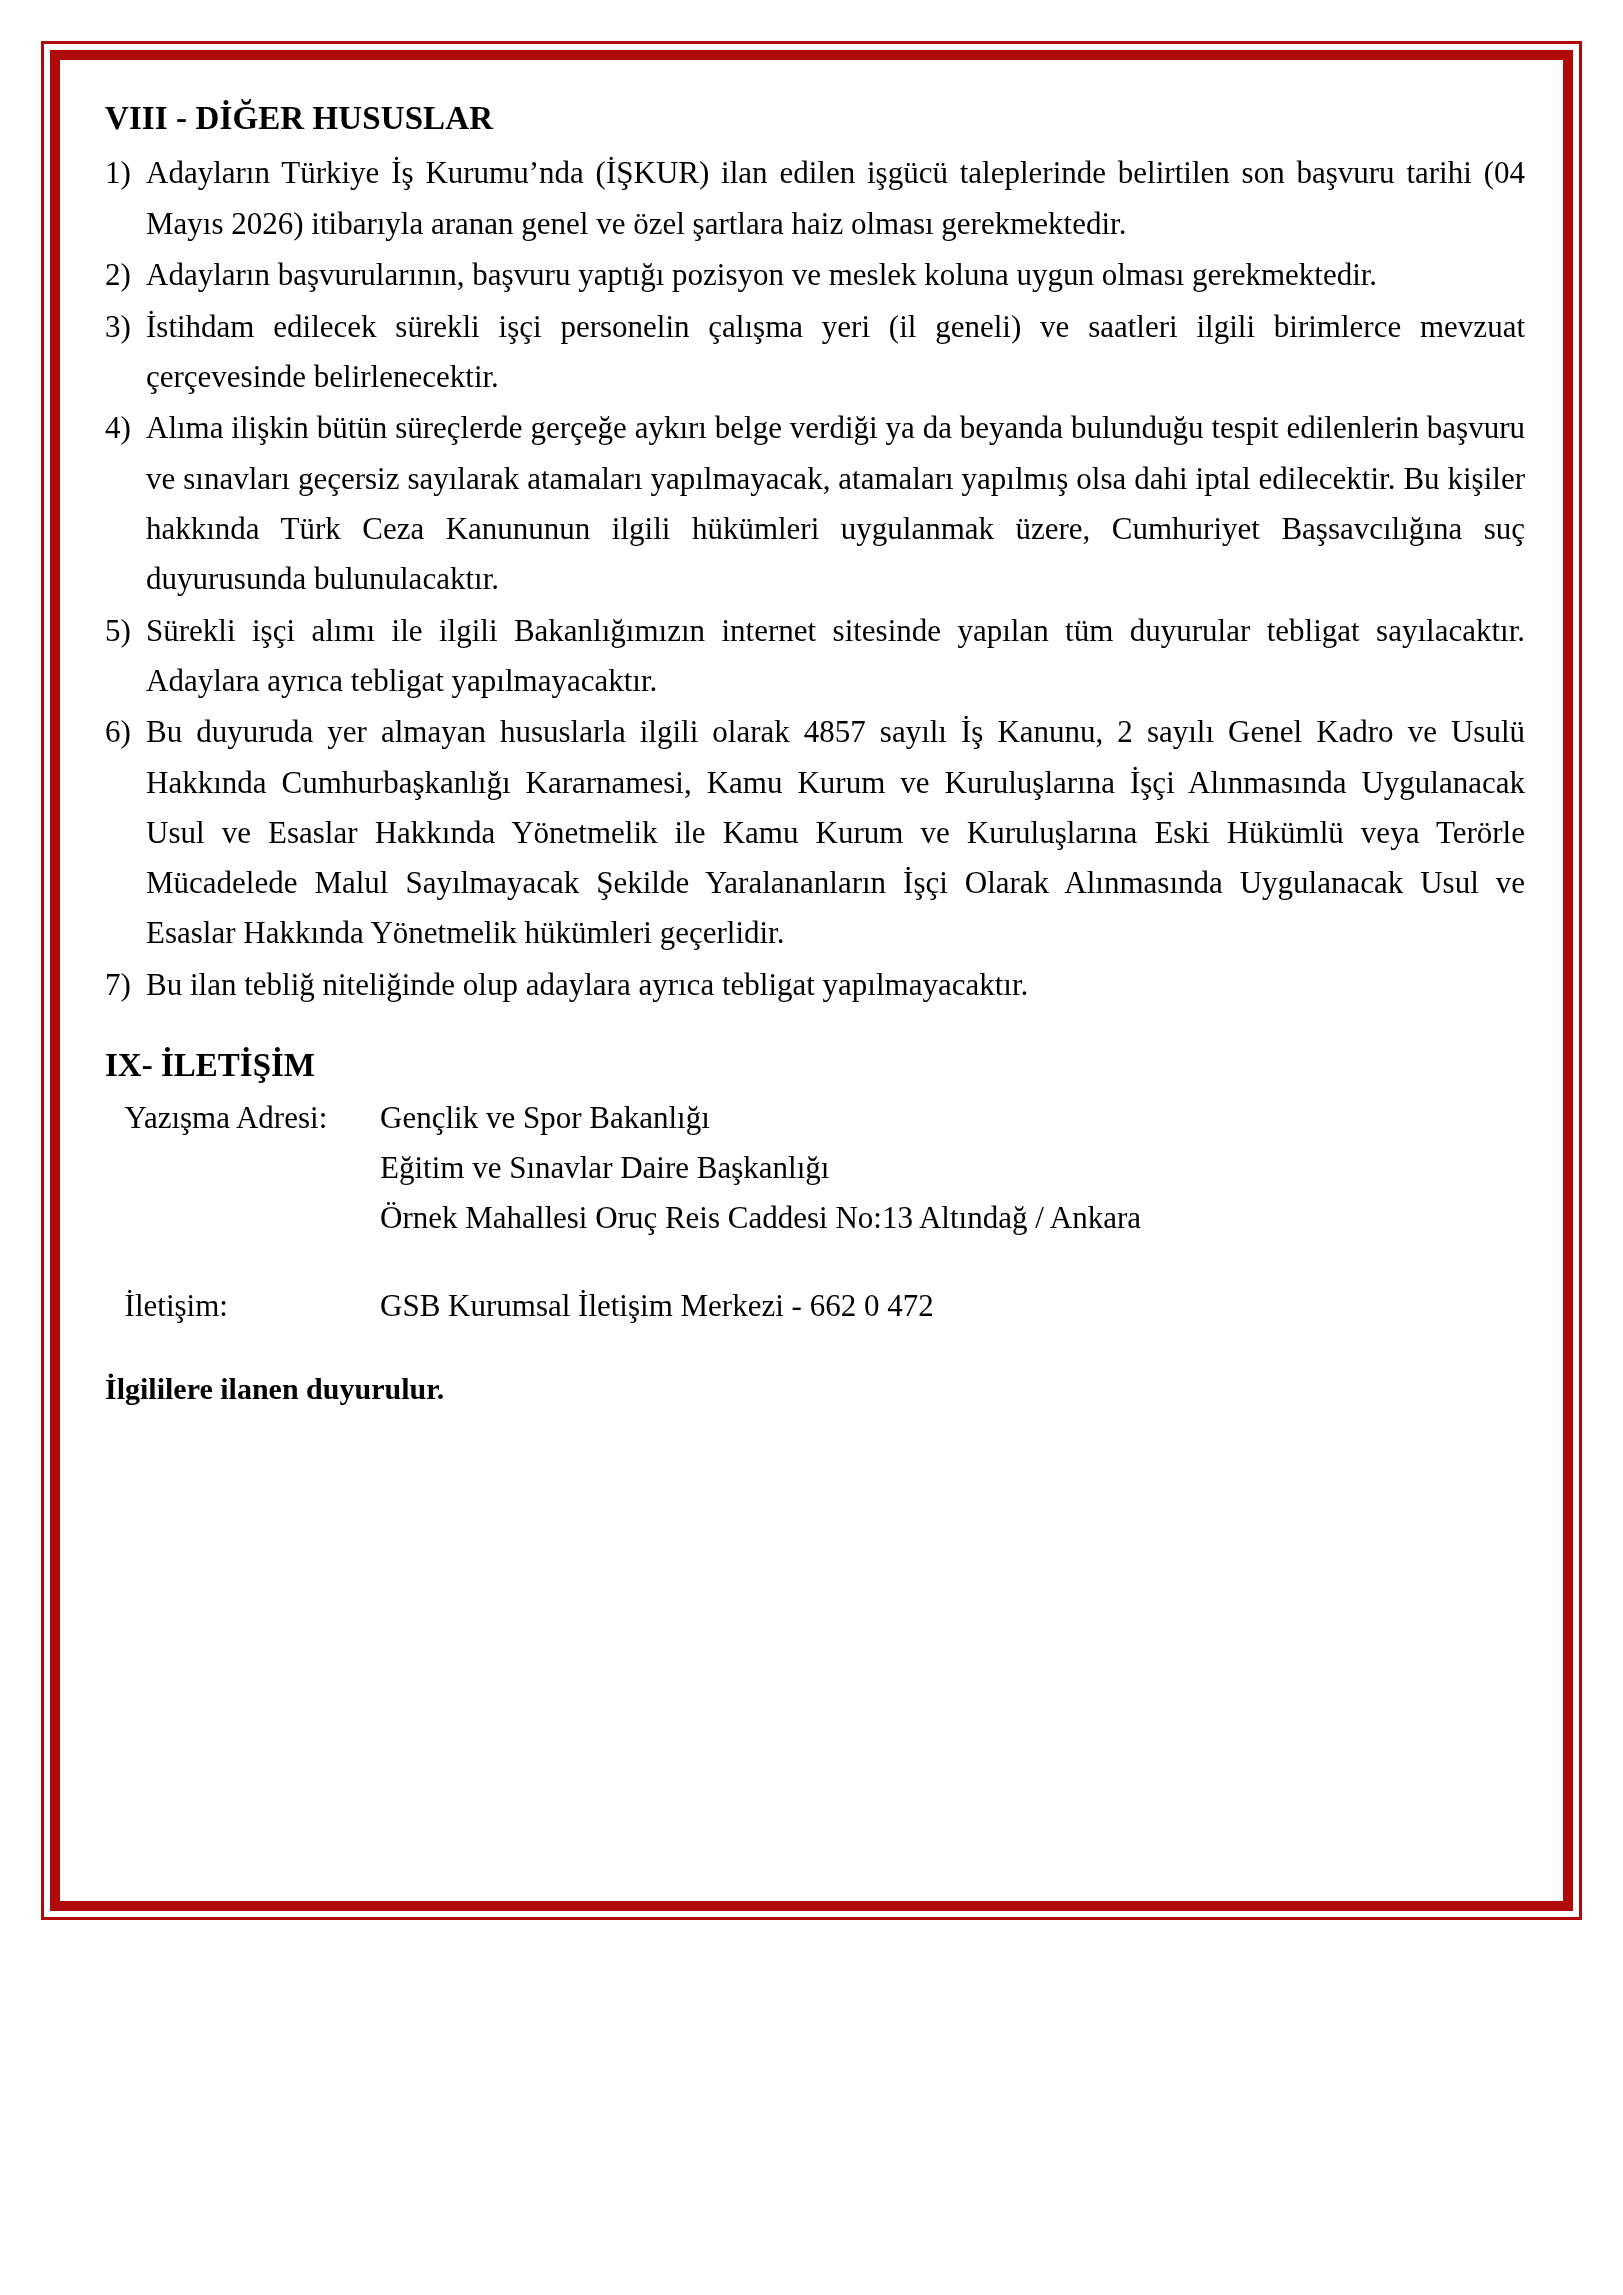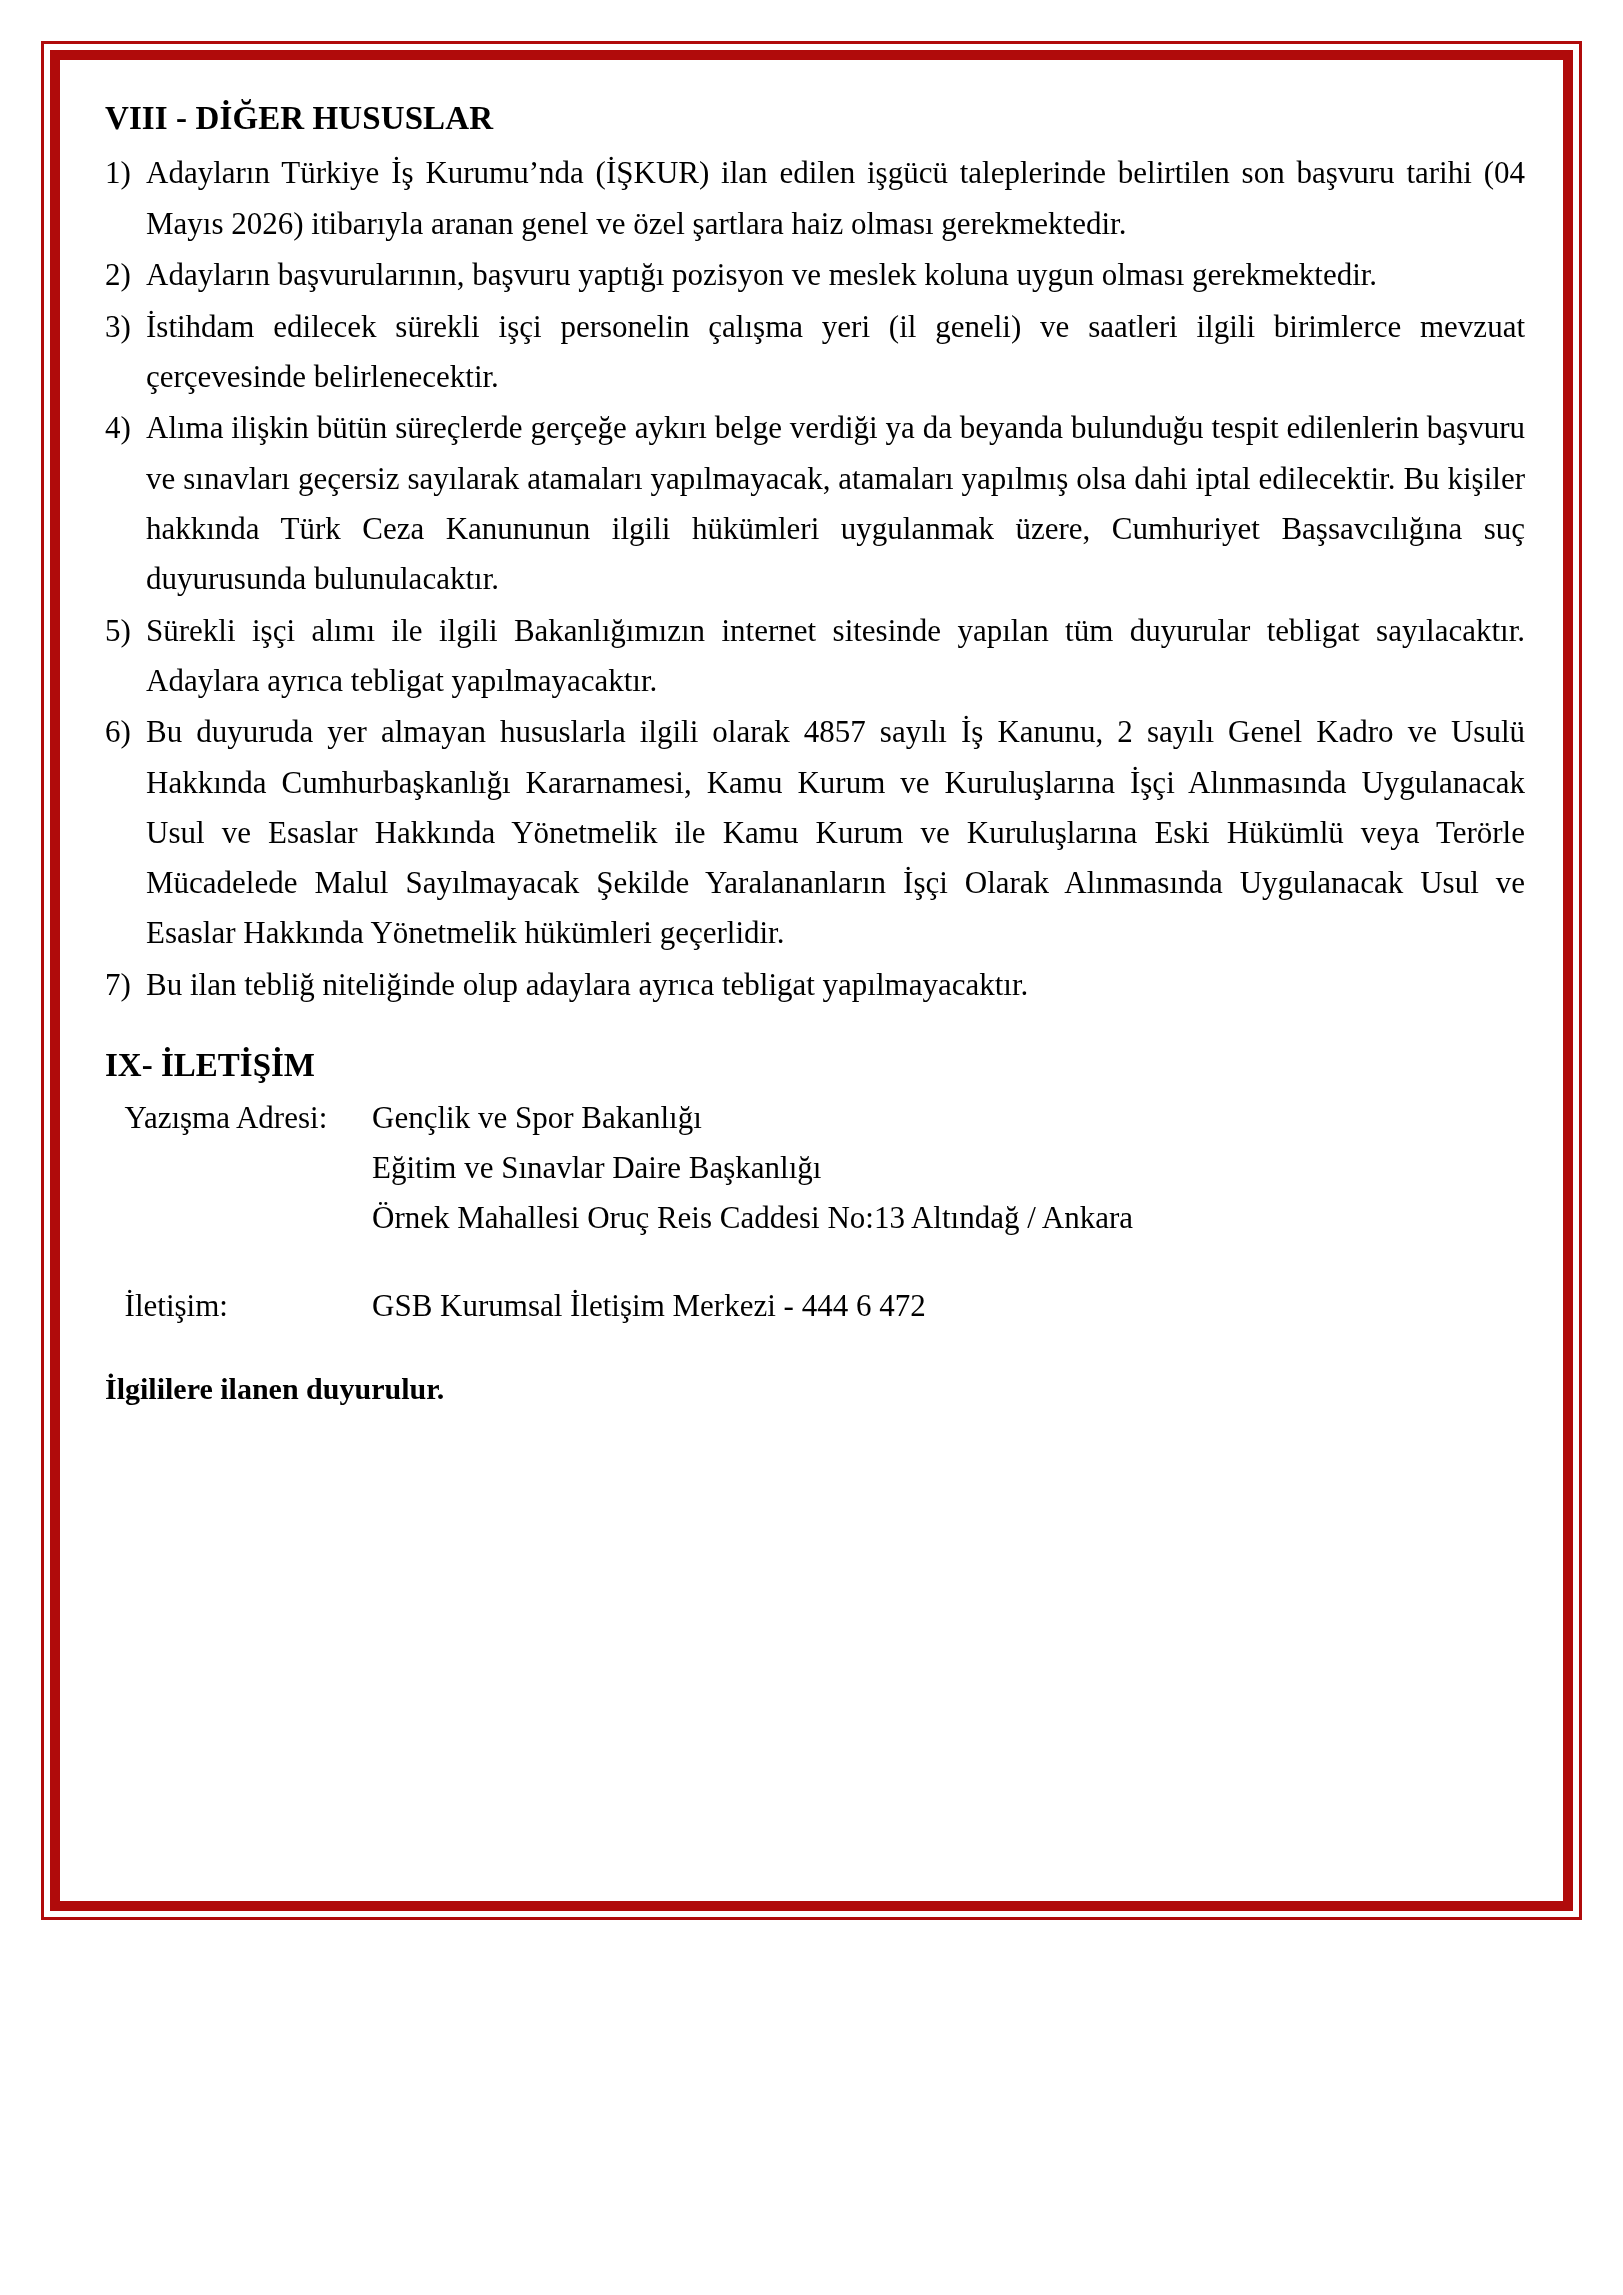--- a/index.html
+++ b/index.html
@@ -93,20 +93,21 @@
 
   
   .contact-block {
     margin-top: 5.2px;
     font-size: 31px;
     line-height: 1.62;
   }
   .contact-row {
     display: flex;
     align-items: flex-start;
+    gap: 8px;
   }
   .contact-label {
     width: 267px;
     flex: 0 0 267px;
     padding-left: 19.6px;
     box-sizing: border-box;
   }
   .contact-values {
     flex: 1 1 auto;
   }
@@ -194,21 +195,21 @@
           <span class="line">Eğitim ve Sınavlar Daire Başkanlığı</span>
           <span class="line">Örnek Mahallesi Oruç Reis Caddesi No:13 Altındağ / Ankara</span>
         </div>
       </div>
 
       <div class="contact-gap"></div>
 
       <div class="contact-row">
         <div class="contact-label">İletişim:</div>
         <div class="contact-values">
-          <span class="line">GSB Kurumsal İletişim Merkezi - 444 6 472</span>
+          <span class="line">GSB Kurumsal İletişim Merkezi - 662 0 472</span>
         </div>
       </div>
 
     </div>
 
     <div class="closing">İlgililere ilanen duyurulur.</div>
 
   </div>
 
   <div class="page-footer">5 / 5</div>

